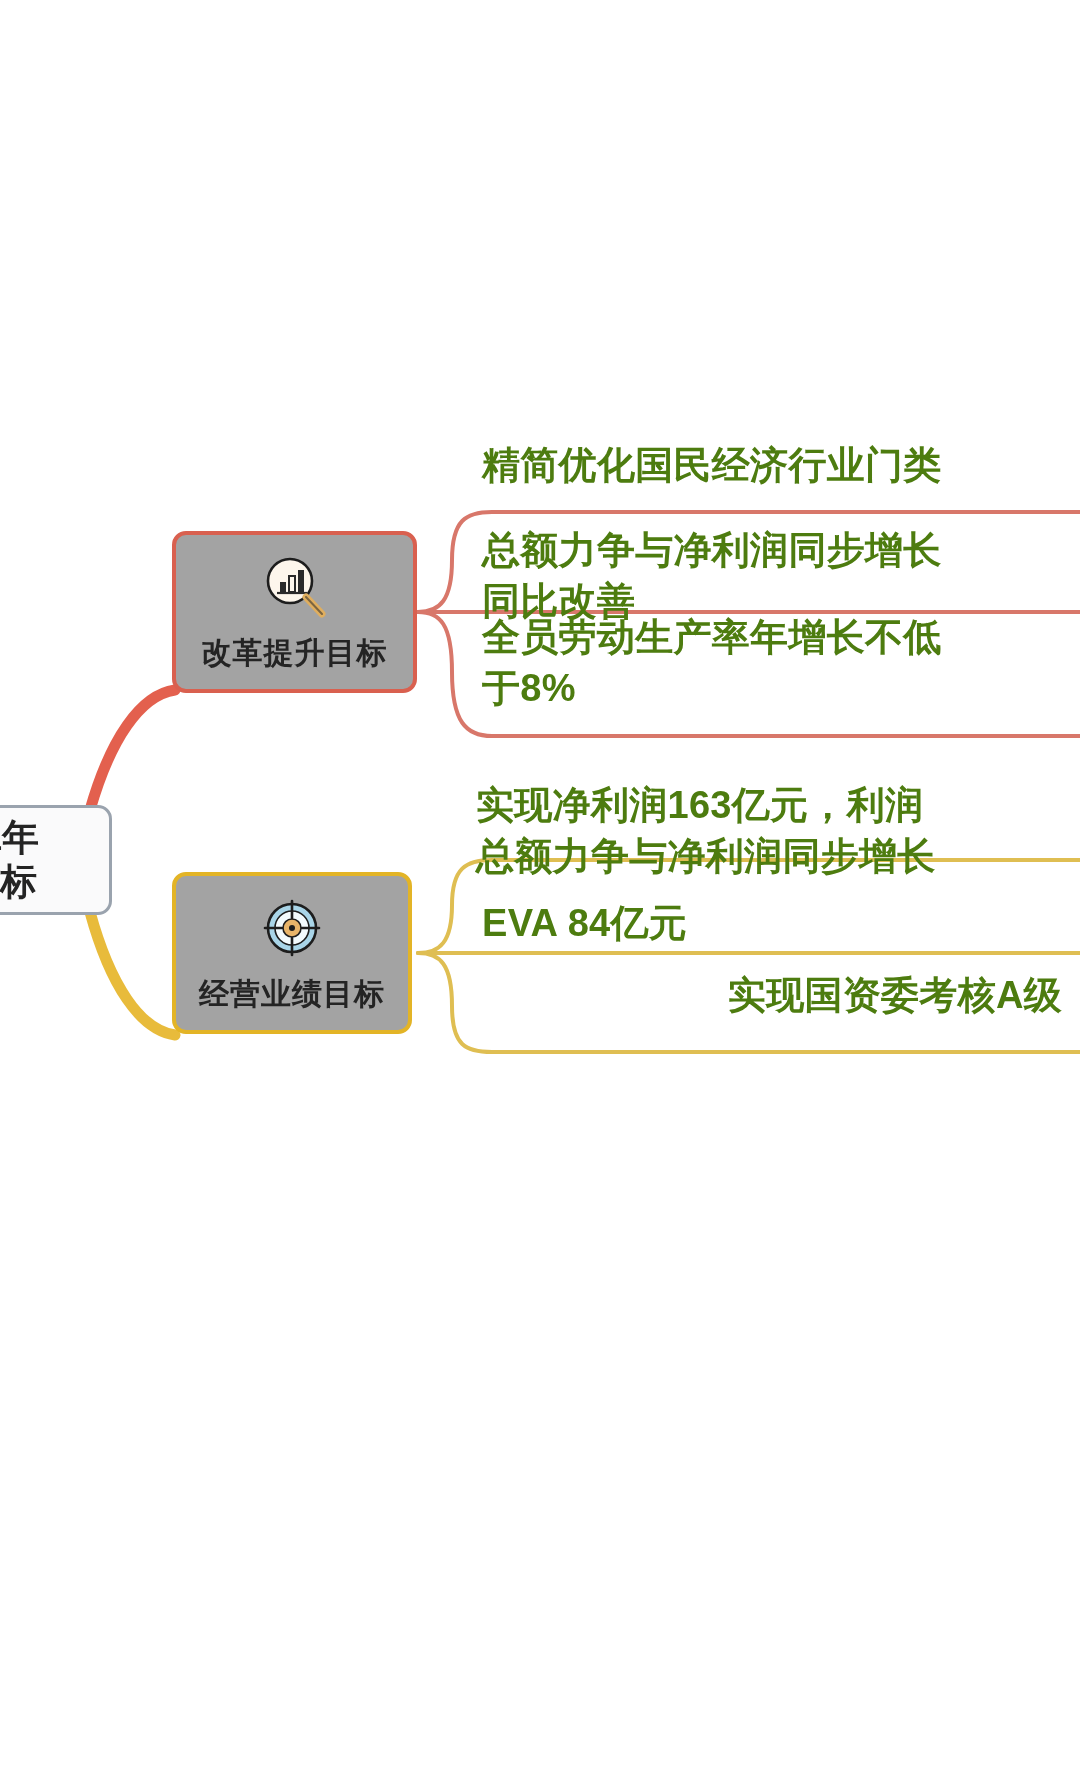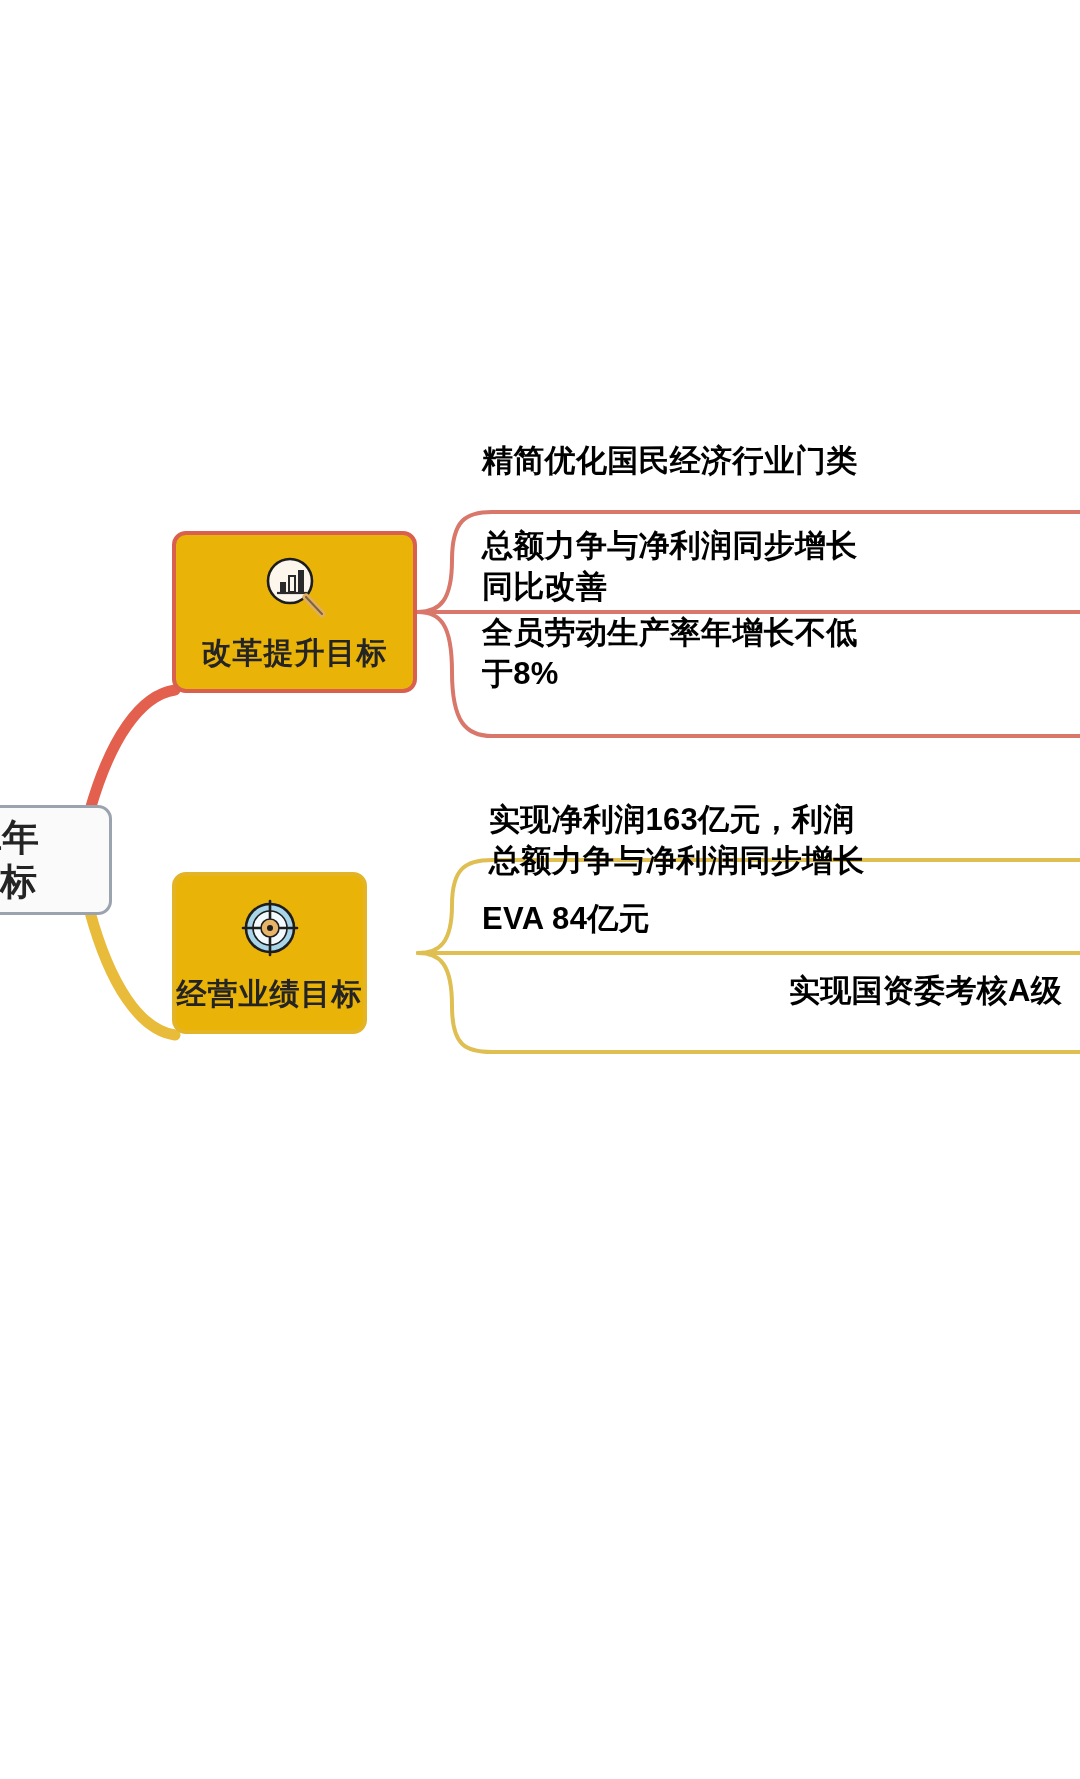--- a/index.html
+++ b/index.html
@@ -52,39 +52,39 @@
     color: #242424;
     line-height: 1.18;
     letter-spacing: 0px;
     white-space: nowrap;
   }
 
   
   .branch-node {
     position: absolute;
     box-sizing: border-box;
-    background: #eab308;
+    background: #a3a3a3;
     border-radius: 14px;
     display: flex;
     flex-direction: column;
     align-items: center;
     justify-content: center;
     z-index: 5;
   }
   .branch-reform {
     left: 172px;
     top: 531px;
     width: 245px;
     height: 162px;
     border: 4px solid #d9604f;
   }
   .branch-perf {
     left: 172px;
     top: 872px;
-    width: 195px;
+    width: 240px;
     height: 162px;
     border: 4px solid #e3b426;
   }
   .branch-label {
     font-size: 30px;
     font-weight: bold;
     color: #242424;
     letter-spacing: 1px;
     white-space: nowrap;
     margin-top: 10px;
@@ -95,23 +95,23 @@
     display: block;
   }
 
   
   .leaf {
     position: absolute;
     z-index: 4;
     box-sizing: border-box;
   }
   .leaf-text {
-    font-size: 31px;
+    font-size: 38px;
     font-weight: bold;
-    color: #000000;
+    color: #4d7c0f;
     line-height: 1.33;
     letter-spacing: 0.3px;
     white-space: pre-line;
   }
 </style>
 </head>
 <body>
 
 <div id="canvas">
 
@@ -169,21 +169,21 @@
   <div class="leaf" style="left:482px; top:525px; width:580px;">
     <div class="leaf-text">总额力争与净利润同步增长
 同比改善</div>
   </div>
 
   <div class="leaf" style="left:482px; top:612px; width:580px;">
     <div class="leaf-text">全员劳动生产率年增长不低
 于8%</div>
   </div>
 
-  <div class="leaf" style="left:489px; top:780px; width:590px;margin-top:19px;">
+  <div class="leaf" style="left:476px; top:780px; width:590px;">
     <div class="leaf-text">实现净利润163亿元，利润
 总额力争与净利润同步增长</div>
   </div>
 
   <div class="leaf" style="left:482px; top:898px; width:580px;">
     <div class="leaf-text">EVA 84亿元</div>
   </div>
 
   <div class="leaf" style="left:482px; top:970px; width:580px;text-align:right;">
     <div class="leaf-text">实现国资委考核A级</div>

